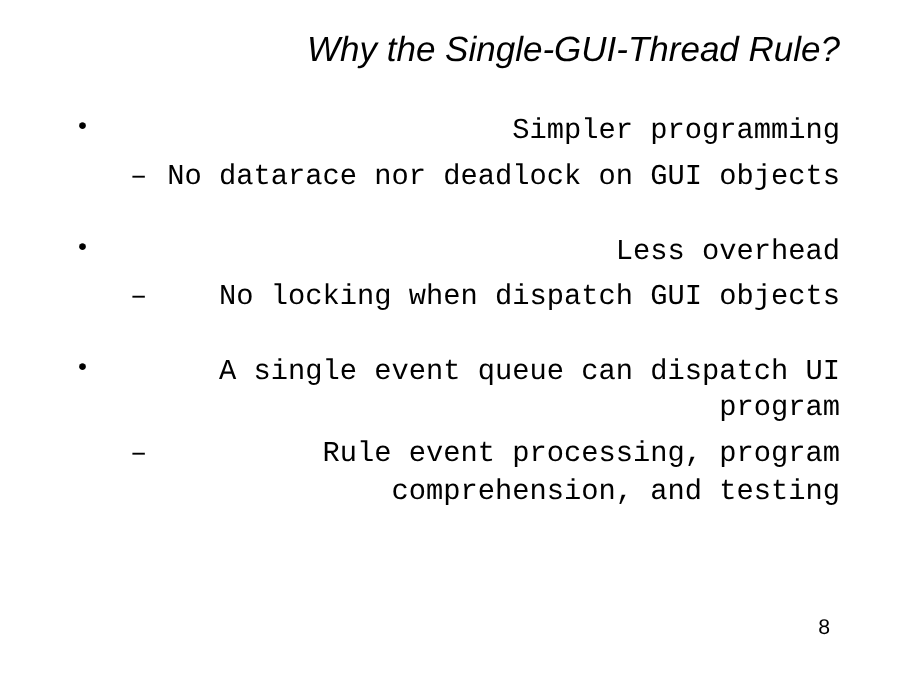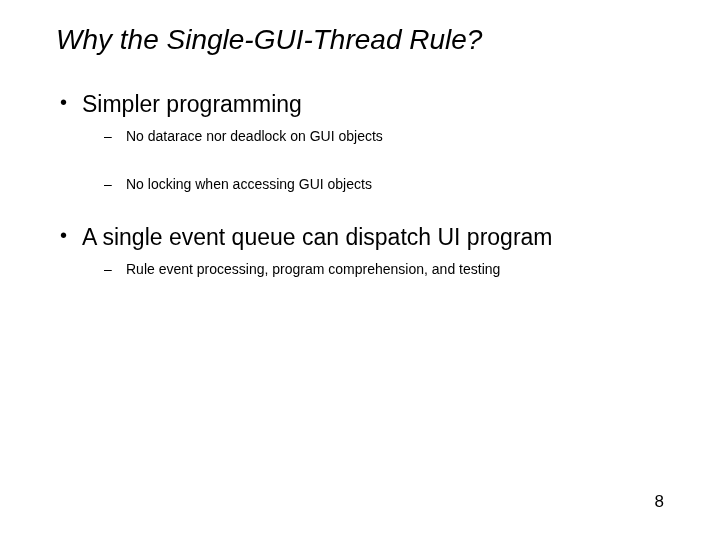--- a/index.html
+++ b/index.html
@@ -11,32 +11,34 @@
     font-family: Arial, Helvetica, sans-serif;
     color: #000;
     position: relative;
   }
   .slide {
     box-sizing: border-box;
     width: 720px;
     height: 540px;
     padding: 24px 48px 20px 56px;
     position: relative;
+    text-align: right;
   }
   .title {
     font-size: 28px;
     font-style: italic;
     font-weight: 400;
     margin: 0 0 34px 0;
     letter-spacing: 0px;
   }
   ul.lvl1 {
     list-style: none;
     padding: 0;
     margin: 0;
+    font-family: Liberation Mono, monospace;
   }
   ul.lvl1 > li {
     margin-bottom: 30px;
   }
   .b1 {
     font-size: 23px;
     position: relative;
     padding-left: 26px;
     line-height: 1.25;
   }
@@ -46,21 +48,21 @@
     left: 4px;
     top: 0;
     font-size: 20px;
   }
   ul.lvl2 {
     list-style: none;
     padding: 0;
     margin: 8px 0 0 0;
   }
   .b2 {
-    font-size: 14px;
+    font-size: 23px;
     position: relative;
     padding-left: 70px;
     line-height: 1.3;
   }
   .b2::before {
     content: "–";
     position: absolute;
     left: 48px;
     top: 0;
   }
@@ -78,22 +80,23 @@
   <h1 class="title">Why the Single-GUI-Thread Rule?</h1>
 
   <ul class="lvl1">
     <li>
       <div class="b1">Simpler programming</div>
       <ul class="lvl2">
         <li class="b2">No datarace nor deadlock on GUI objects</li>
       </ul>
     </li>
     <li>
+      <div class="b1">Less overhead</div>
       <ul class="lvl2">
-        <li class="b2">No locking when accessing GUI objects</li>
+        <li class="b2">No locking when dispatch GUI objects</li>
       </ul>
     </li>
     <li>
       <div class="b1">A single event queue can dispatch UI program</div>
       <ul class="lvl2">
         <li class="b2">Rule event processing, program comprehension, and testing</li>
       </ul>
     </li>
   </ul>
 

